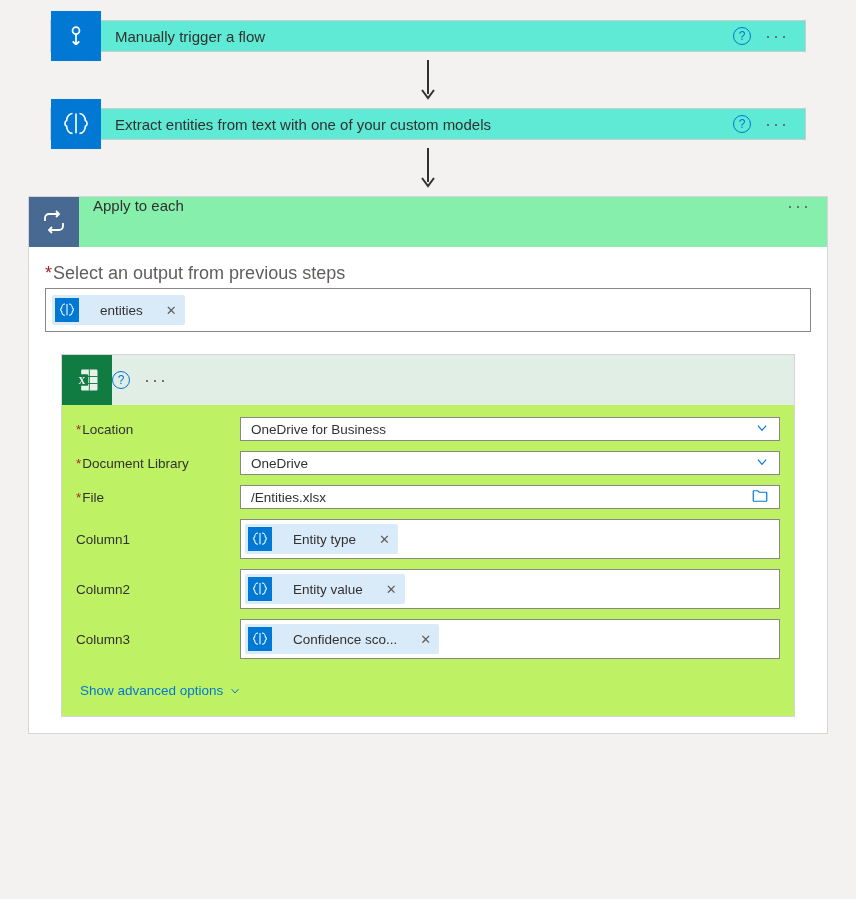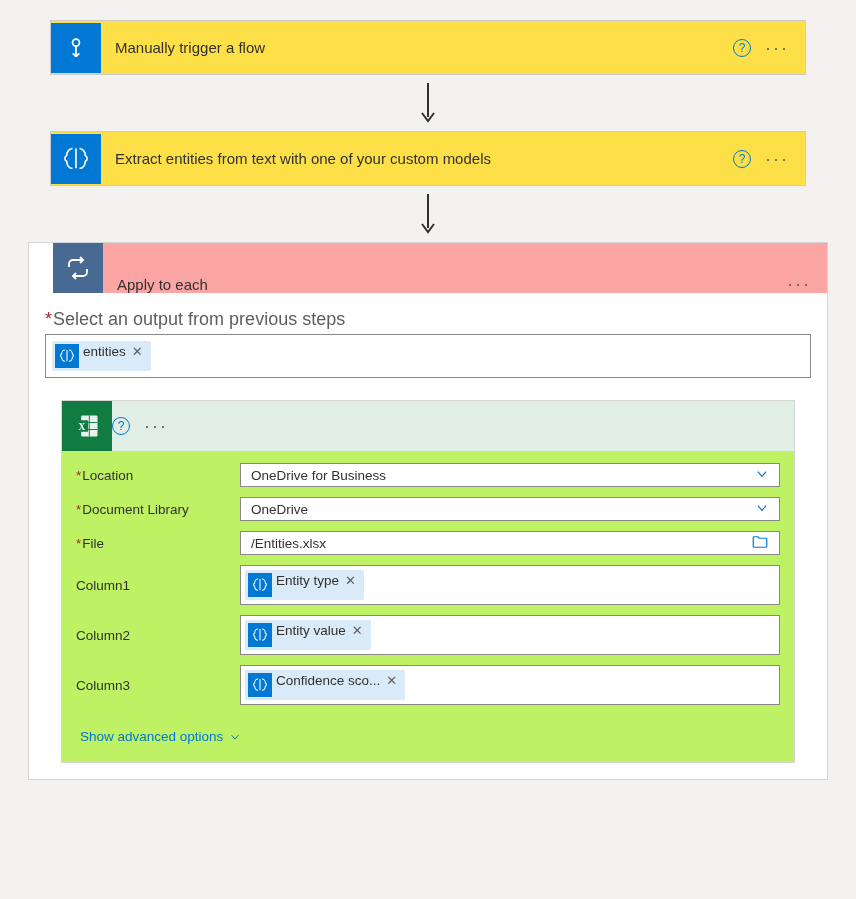--- a/index.html
+++ b/index.html
@@ -9,22 +9,22 @@
     padding: 20px 0;
     color: #323130;
     font-size: 14px;
   }
   .canvas { width: 856px; margin: 0 auto; }
   .step-card {
     display: flex;
     align-items: center;
     border: 1px solid #ccc;
     margin: 0 50px;
-    background: #fde047;
-    height: 55px;
+    background: #5eead4;
+    height: 32px;
   }
   .step-icon-box {
     width: 50px; height: 50px;
     display: flex; align-items: center; justify-content: center;
     color: #fff;
   }
   .step-icon-box.blue { background: #0078d4; }
   .step-title { flex: 1; padding: 0 14px; font-size: 15px; }
   .step-actions { display: flex; align-items: center; gap: 14px; padding-right: 16px; }
   .help-circle {
@@ -37,43 +37,42 @@
     display: flex; justify-content: center; margin: 6px 0;
   }
   .arrow-down svg { width: 24px; height: 44px; }
 
   .apply-card {
     border: 1px solid #d6d6d6;
     margin: 0 28px;
     background: #fff;
   }
   .apply-header {
-    display: flex; align-items: flex-end;
-    background: #fca5a5;
+    display: flex; align-items: flex-start;
+    background: #86efac;
     height: 50px;
-    margin-left: 24px;
   }
   .apply-icon-box {
     width: 50px; height: 50px; background: #486991;
     display: flex; align-items: center; justify-content: center;
   }
   .apply-body { padding: 16px 16px 0 16px; }
   .req-label { font-size: 18px; color: #605e5c; margin-bottom: 4px; }
   .req-label .star { color: #a4262c; margin-right: 1px; }
   .token-field {
     border: 1px solid #8a8886;
     padding: 6px;
     display: flex;
     align-items: center;
     background: #fff;
     margin-bottom: 0;
   }
   .token {
-    display: inline-flex; align-items: flex-start; background: #d9eaf8;
-    padding: 3px 8px 3px 3px; border-radius: 2px; gap: 4px;
+    display: inline-flex; align-items: center; background: #d9eaf8;
+    padding: 3px 8px 3px 3px; border-radius: 2px; gap: 21px;
   }
   .token-icon {
     width: 24px; height: 24px; background: #0078d4;
     display: flex; align-items: center; justify-content: center;
   }
   .token-label { font-size: 13.5px; }
   .token-x { font-size: 13px; color: #605e5c; cursor: pointer; padding-left: 2px; }
 
   .excel-card {
     border: 1px solid #d6d6d6;

